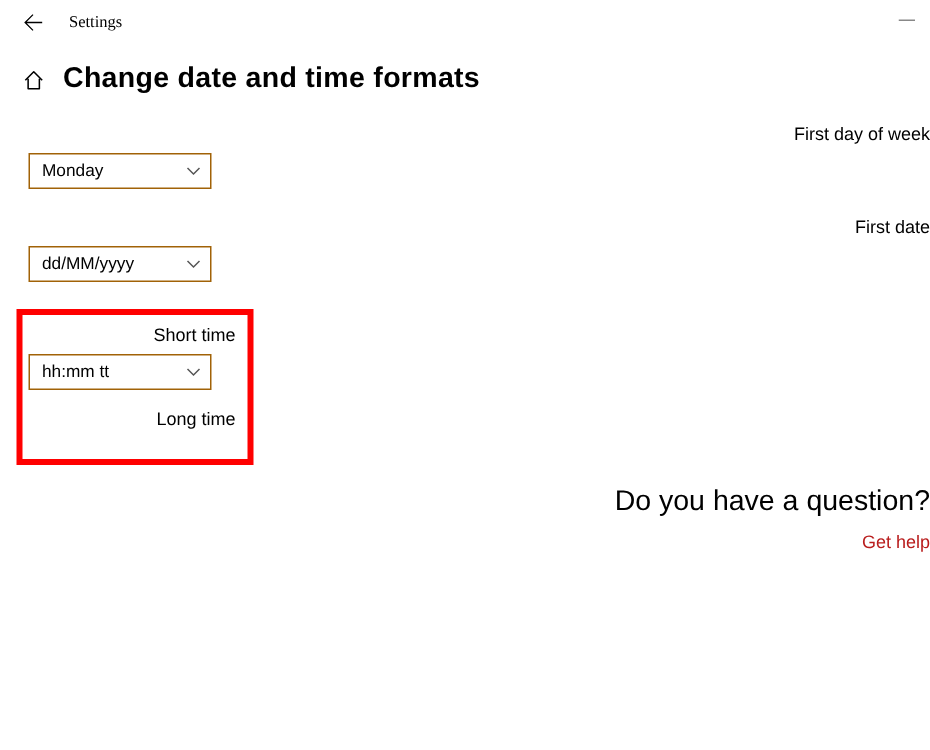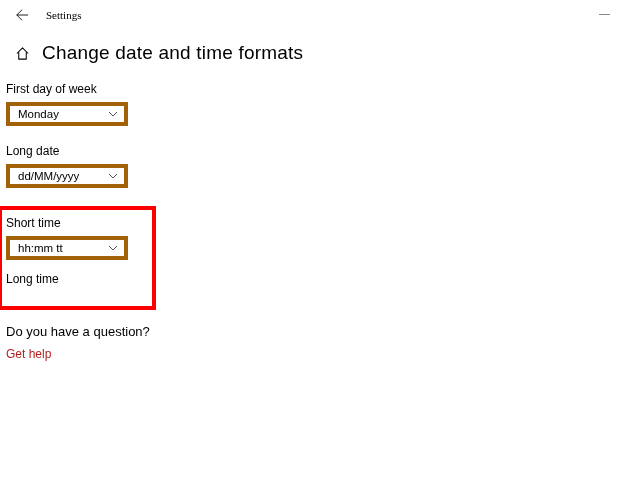--- a/index.html
+++ b/index.html
@@ -48,36 +48,37 @@
     .home-icon {
       width: 16px;
       height: 16px;
       margin-right: 12px;
       display: flex;
       align-items: center;
       justify-content: center;
     }
     .page-title {
       font-size: 19px;
-      font-weight: 400;
+      font-weight: 700;
       letter-spacing: 0.2px;
     }
     .form-area {
-      padding-left: 6px;
+      padding-left: 19px;
+      text-align: right;
     }
     .field {
       margin-bottom: 18px;
     }
     .field-label {
       font-size: 12px;
       color: #000;
       margin-bottom: 6px;
     }
     .dropdown {
-      border: 4px solid #a16207;
+      border: 1px solid #a16207;
       width: 122px;
       height: 24px;
       display: flex;
       align-items: center;
       justify-content: space-between;
       padding: 0 6px 0 8px;
       font-size: 11.5px;
       background: #fff;
       cursor: pointer;
     }
@@ -88,21 +89,21 @@
     .highlight-box {
       border: 4px solid #ff0000;
       padding: 6px 8px 6px 4px;
       margin-left: -8px;
       margin-bottom: 14px;
       width: 158px;
     }
     .highlight-box .field { margin-bottom: 12px; }
     .highlight-box .field:last-child { margin-bottom: 14px; }
     .question {
-      font-size: 13px;
+      font-size: 19px;
       font-weight: 400;
       margin-bottom: 8px;
       margin-top: 6px;
     }
     .help-link {
       font-size: 12px;
       color: #b91c1c;
       cursor: pointer;
     }
   </style>
@@ -140,21 +141,21 @@
       <span>Monday</span>
       <span class="chev">
           <svg width="10" height="6" viewBox="0 0 10 6">
             <path d="M1 1 L5 5 L9 1" stroke="#555" stroke-width="1" fill="none"></path>
           </svg>
         </span>
     </div>
   </div>
 
   <div class="field">
-    <div class="field-label">Long date</div>
+    <div class="field-label">First date</div>
     <div class="dropdown">
       <span>dd/MM/yyyy</span>
       <span class="chev">
           <svg width="10" height="6" viewBox="0 0 10 6">
             <path d="M1 1 L5 5 L9 1" stroke="#555" stroke-width="1" fill="none"></path>
           </svg>
         </span>
     </div>
   </div>
 

